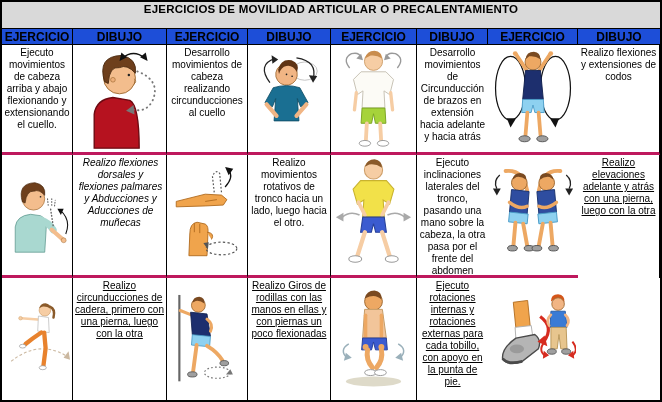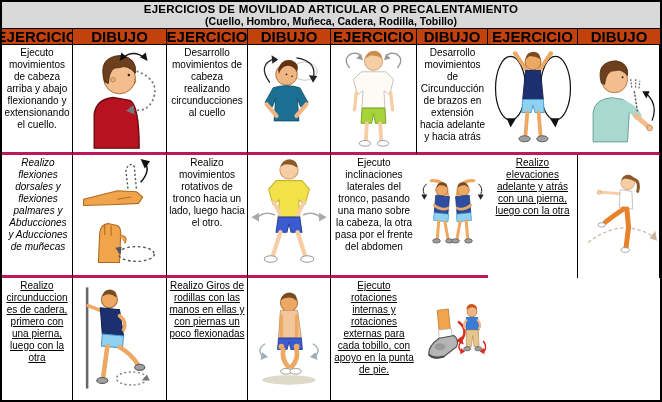--- a/index.html
+++ b/index.html
@@ -21,24 +21,24 @@
     grid-column: 1 / -1;
     background: #d9d9d9;
     border-bottom: 1px solid #000;
     text-align: center;
     padding-top: 1px;
     line-height: 12px;
   }
   .title-l1 { font-size: 11.5px; font-weight: bold; letter-spacing: 0.2px; }
   .title-l2 { font-size: 10.5px; font-weight: bold; }
   .hcell {
-    background: #c2410c;
+    background: #1d4ed8;
     border-right: 1px solid #000;
     border-bottom: 1px solid #000;
-    font-size: 15px; font-weight: bold;
+    font-size: 12px; font-weight: bold;
     display: flex; align-items: center; justify-content: center;
   }
   .cell {
     border-right: 1px solid #000;
     border-bottom: 3px solid #be185d;
     overflow: hidden;
     background: #fff;
   }
   .last-col { border-right: none !important; }
   .bottom-row { border-bottom: none !important; text-decoration: underline; }
@@ -57,21 +57,20 @@
   }
   .draw svg { width: 100%; height: 100%; }
 </style>
 </head>
 <body>
 
 <div class="sheet">
 
   <div class="titlebar">
     <div class="title-l1">EJERCICIOS DE MOVILIDAD ARTICULAR O PRECALENTAMIENTO</div>
-    <div class="title-l2">(Cuello, Hombro, Muñeca, Cadera, Rodilla, Tobillo)</div>
   </div>
 
   <div class="hcell">EJERCICIO</div>
   <div class="hcell">DIBUJO</div>
   <div class="hcell">EJERCICIO</div>
   <div class="hcell">DIBUJO</div>
   <div class="hcell">EJERCICIO</div>
   <div class="hcell">DIBUJO</div>
   <div class="hcell">EJERCICIO</div>
   <div class="hcell last-col">DIBUJO</div>
@@ -151,20 +150,21 @@
       <path d="M34,13 Q35,5 43,5 Q50,6 50,13 Q44,9 38,10 Z" fill="#7a4a21"></path>
       <path d="M34,25 L50,25 L53,56 L31,56 Z" fill="#1d2f6e" stroke="#10204f"></path>
       <path d="M31,56 L53,56 L54,70 L44,70 L42,62 L40,70 L30,70 Z" fill="#8ed1f0" stroke="#4a9cc9"></path>
       <path d="M36,70 L34,94" stroke="#eda863" stroke-width="4" stroke-linecap="round"></path>
       <path d="M48,70 L50,94" stroke="#eda863" stroke-width="4" stroke-linecap="round"></path>
       <ellipse cx="33" cy="98" rx="6" ry="3.2" fill="#9f9f9f" stroke="#555"></ellipse>
       <ellipse cx="52" cy="98" rx="6" ry="3.2" fill="#9f9f9f" stroke="#555"></ellipse>
     </svg>
   </div>
 
+  <div class="cell txt">Realizo flexiones y extensiones de codos</div>
 
   <div class="cell draw">
     <svg viewBox="0 0 94 110">
       <path d="M16,108 L16,72 Q18,56 38,54 L52,56 Q62,60 60,76 L58,108 Z" fill="#a9d8d0" stroke="#549187"></path>
       <circle cx="42" cy="32" r="16" fill="#f3bd8d" stroke="#a06b33"></circle>
       <path d="M26,36 Q19,10 44,9 Q60,12 58,27 Q50,18 43,21 Q32,20 30,38 Z" fill="#6e3f1c" stroke="#4a2a10"></path>
       <circle cx="52" cy="29" r="1.2" fill="#222"></circle>
       <path d="M52,62 Q64,66 70,76" stroke="#a9d8d0" stroke-width="10" stroke-linecap="round" fill="none"></path>
       <path d="M68,76 L84,90" stroke="#f3bd8d" stroke-width="6" stroke-linecap="round"></path>
       <circle cx="85" cy="91" r="3.5" fill="#f3bd8d" stroke="#a06b33" stroke-width="0.7"></circle>

